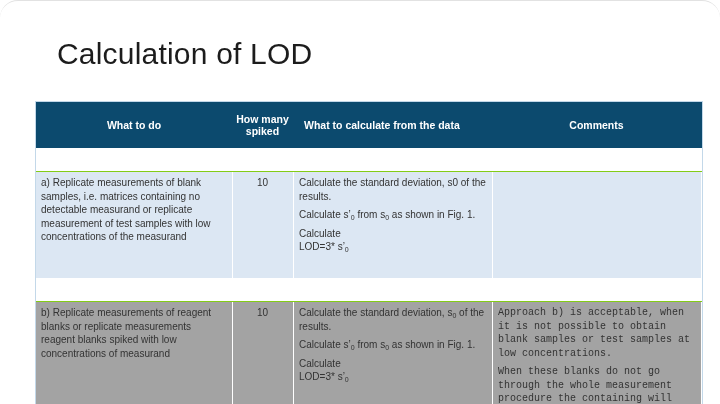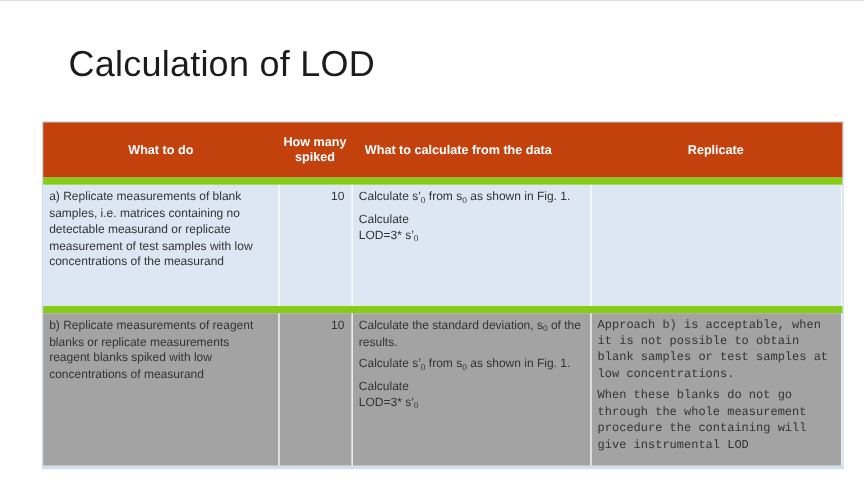--- a/index.html
+++ b/index.html
@@ -5,93 +5,95 @@
   html, body { margin: 0; padding: 0; background: #ffffff; }
   body {
     width: 720px; height: 404px;
     font-family: "Liberation Sans", sans-serif;
     position: relative; overflow: hidden;
   }
   .slide {
     position: absolute; inset: 0;
     background: #ffffff;
     border-top: 1px solid #e2e2e2;
+    border-radius: 18px;
   }
   .slide-title {
     position: absolute; left: 57px; top: 36px;
     font-size: 30px; color: #1c1c1c;
     letter-spacing: 0.2px;
     white-space: nowrap;
   }
   .lod-table {
     position: absolute; left: 35px; top: 100px; width: 668px;
     border: 1px solid #c3d8e9;
     border-bottom: 3px solid #cfe0ee;
     box-sizing: border-box;
     background: #ffffff;
   }
   .t-row {
     display: grid;
     grid-template-columns: 196px 61px 199px 209px;
     box-sizing: border-box;
   }
   .t-header {
-    background: #c2410c;
+    background: #0c4a6e;
     min-height: 46px;
     color: #ffffff;
   }
   .t-header .t-cell {
     font-size: 10.5px; font-weight: bold;
     display: flex; align-items: center; justify-content: center;
     text-align: center;
     padding: 2px 4px;
     line-height: 12px;
   }
   .t-header .t-cell.h-calc {
     justify-content: flex-start; text-align: center; padding-left: 11px;
   }
-  .t-body-row { border-top: 6px solid #84cc16; }
+  .t-body-row { border-top: 1px solid #84cc16; margin-top: 23px; }
   .row-a { min-height: 107px; }
   .row-a .t-cell { background: #dce7f3; }
   .row-b { min-height: 133px; }
   .row-b .t-cell { background: #a3a3a3; }
   .t-body-row .t-cell {
     border-left: 1px solid #ffffff;
     box-sizing: border-box;
     font-size: 10px; color: #333333; line-height: 13.5px;
     padding: 4px 6px 4px 5px;
   }
   .t-body-row .t-cell:first-child { border-left: none; }
-  .cell-times { text-align: right; padding-top: 4px; }
+  .cell-times { text-align: center; padding-top: 4px; }
   .cell-calc { padding-left: 10px; padding-right: 8px; }
   .cell-comments { padding-left: 8px; padding-right: 5px; font-family: Liberation Mono, monospace; }
   .para { margin: 0 0 5px 0; }
   .para:last-child { margin-bottom: 0; }
   sub { font-size: 7px; vertical-align: -2px; line-height: 0; }
 </style>
 </head>
 <body>
 
 <div class="slide">
 
   <div class="slide-title">Calculation of LOD</div>
 
   <div class="lod-table">
 
     <div class="t-row t-header">
       <div class="t-cell">What to do</div>
       <div class="t-cell">How many spiked</div>
       <div class="t-cell h-calc">What to calculate from the data</div>
-      <div class="t-cell">Replicate</div>
+      <div class="t-cell">Comments</div>
     </div>
 
     <div class="t-row t-body-row row-a">
       <div class="t-cell">a) Replicate measurements of blank samples, i.e. matrices containing no detectable measurand or replicate measurement of test samples with low concentrations of the measurand</div>
       <div class="t-cell cell-times">10</div>
       <div class="t-cell cell-calc">
+        <div class="para">Calculate the standard deviation, s0 of the results.</div>
         <div class="para">Calculate s’<sub>0</sub> from s<sub>0</sub> as shown in Fig. 1.</div>
         <div class="para">Calculate<br>LOD=3* s’<sub>0</sub></div>
       </div>
       <div class="t-cell cell-comments">
         <div class="para"></div>
         <div class="para"></div>
       </div>
     </div>
 
     <div class="t-row t-body-row row-b">

